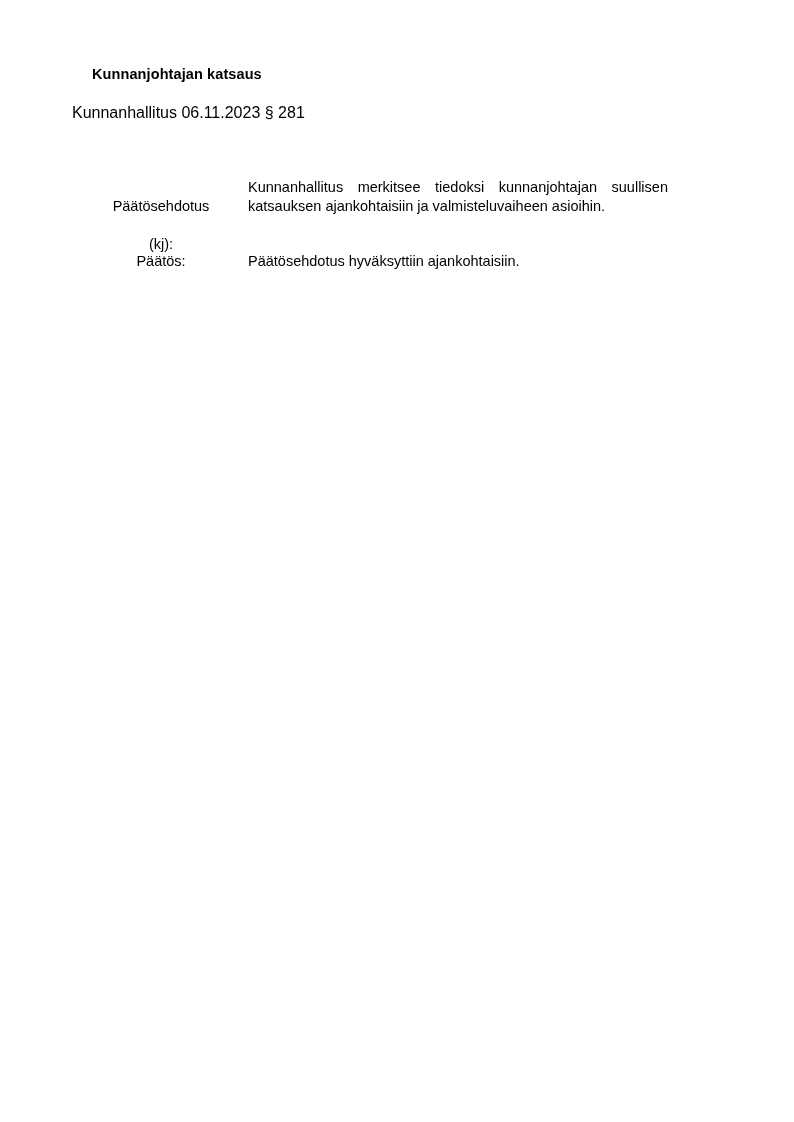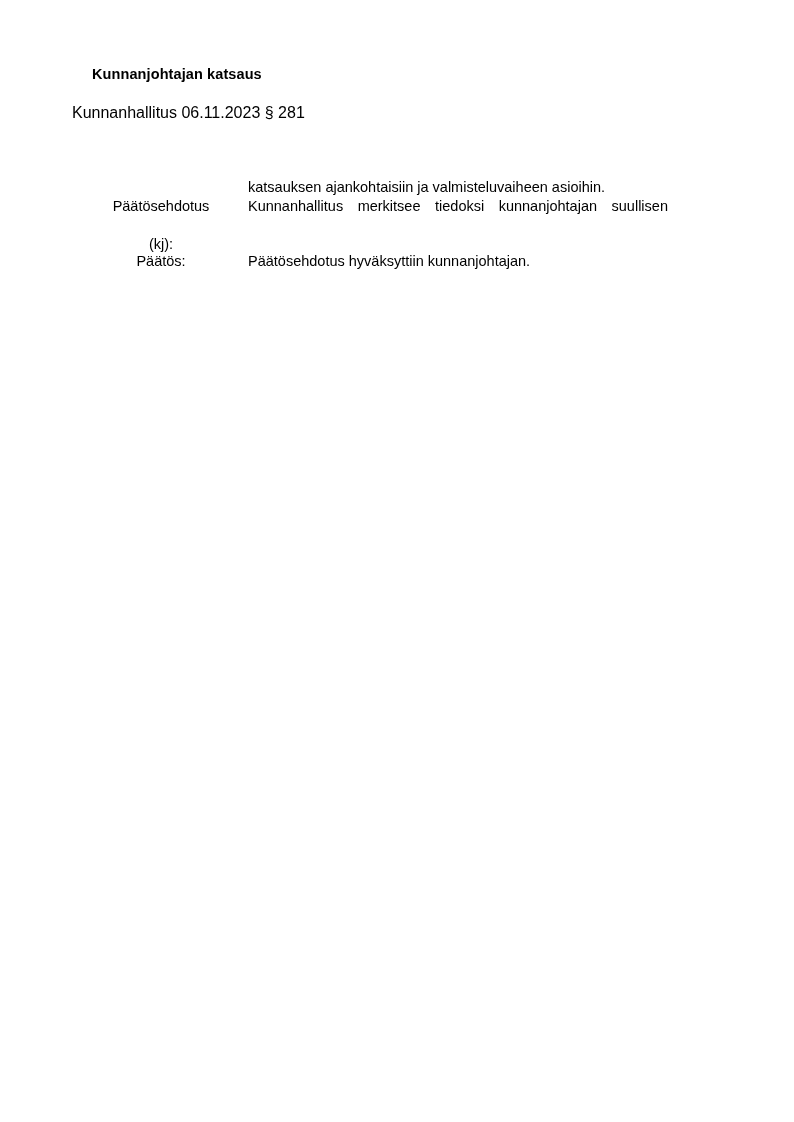--- a/index.html
+++ b/index.html
@@ -81,31 +81,31 @@
   <div class="doc-title">Kunnanjohtajan katsaus</div>
 
   <div class="doc-meta">Kunnanhallitus  06.11.2023 § 281</div>
 
   <div class="section section-proposal">
     <div class="label">
       <span>Päätösehdotus</span><br>
       <span>(kj):</span>
     </div>
     <div class="body-text">
-      <span class="line">katsauksen  ajankohtaisiin  ja valmisteluvaiheen   asioihin.</span>
       <span class="line justify">
         <span>Kunnanhallitus</span>
         <span>merkitsee</span>
         <span>tiedoksi</span>
         <span>kunnanjohtajan</span>
         <span>suullisen</span>
       </span>
+      <span class="line">katsauksen  ajankohtaisiin  ja valmisteluvaiheen   asioihin.</span>
     </div>
   </div>
 
   <div class="section section-decision">
     <div class="label">Päätös:</div>
     <div class="body-text">
-      <span class="line">Päätösehdotus  hyväksyttiin  kunnanjohtajan.</span>
+      <span class="line">Päätösehdotus  hyväksyttiin  ajankohtaisiin.</span>
     </div>
   </div>
 
 </div>
 
 </body></html>

